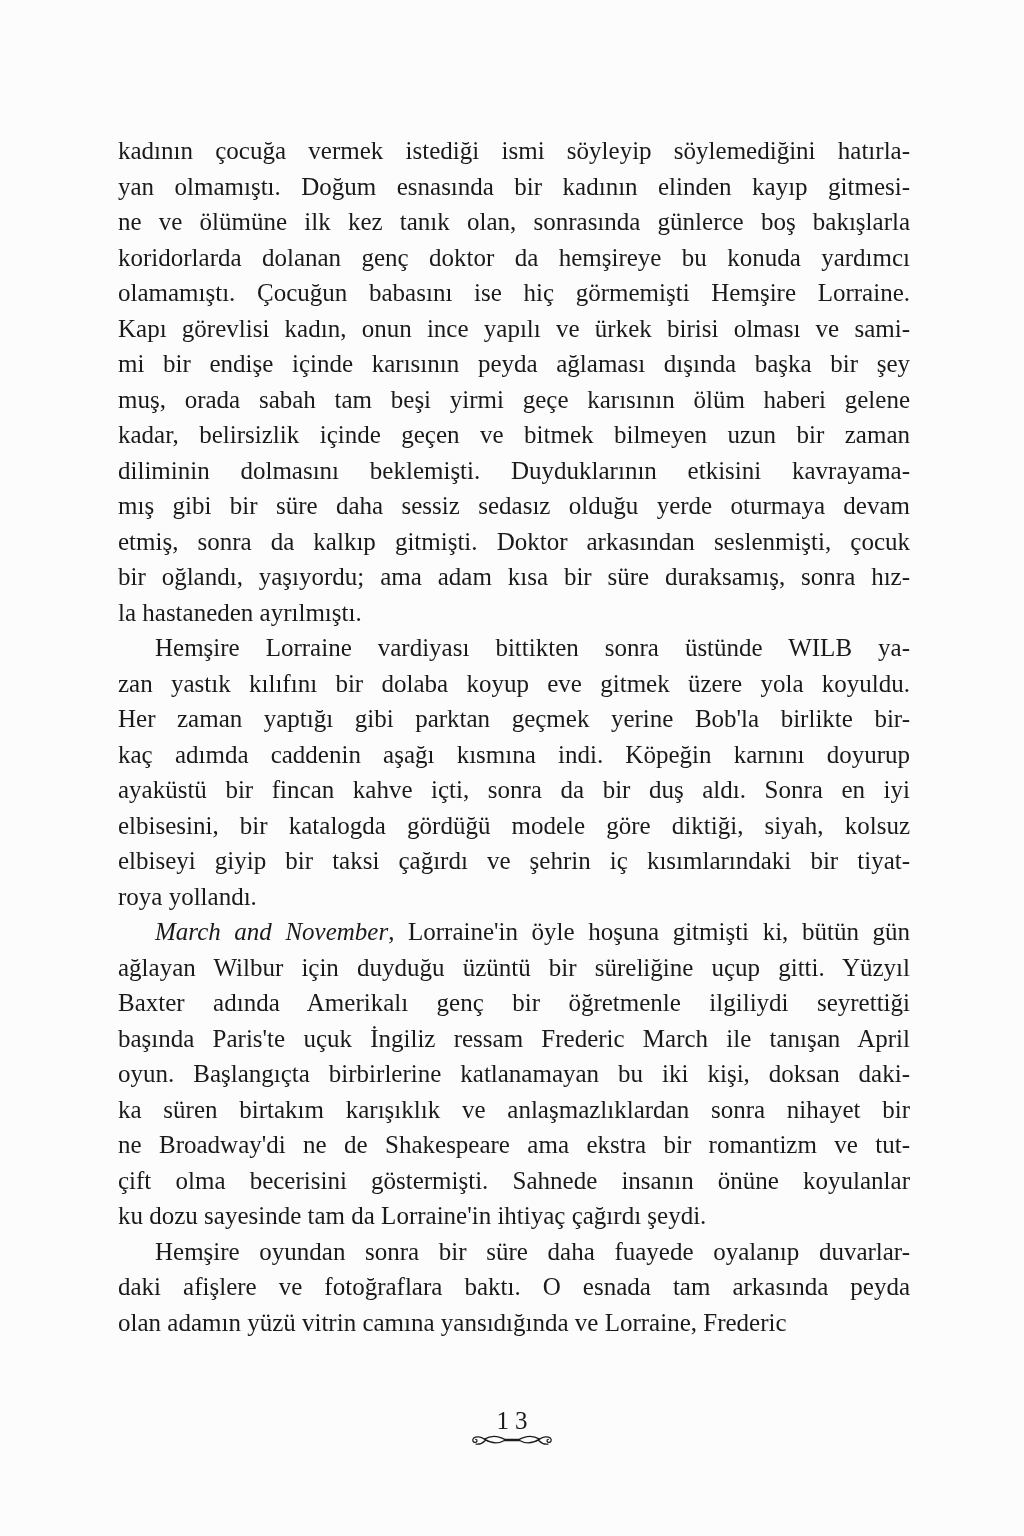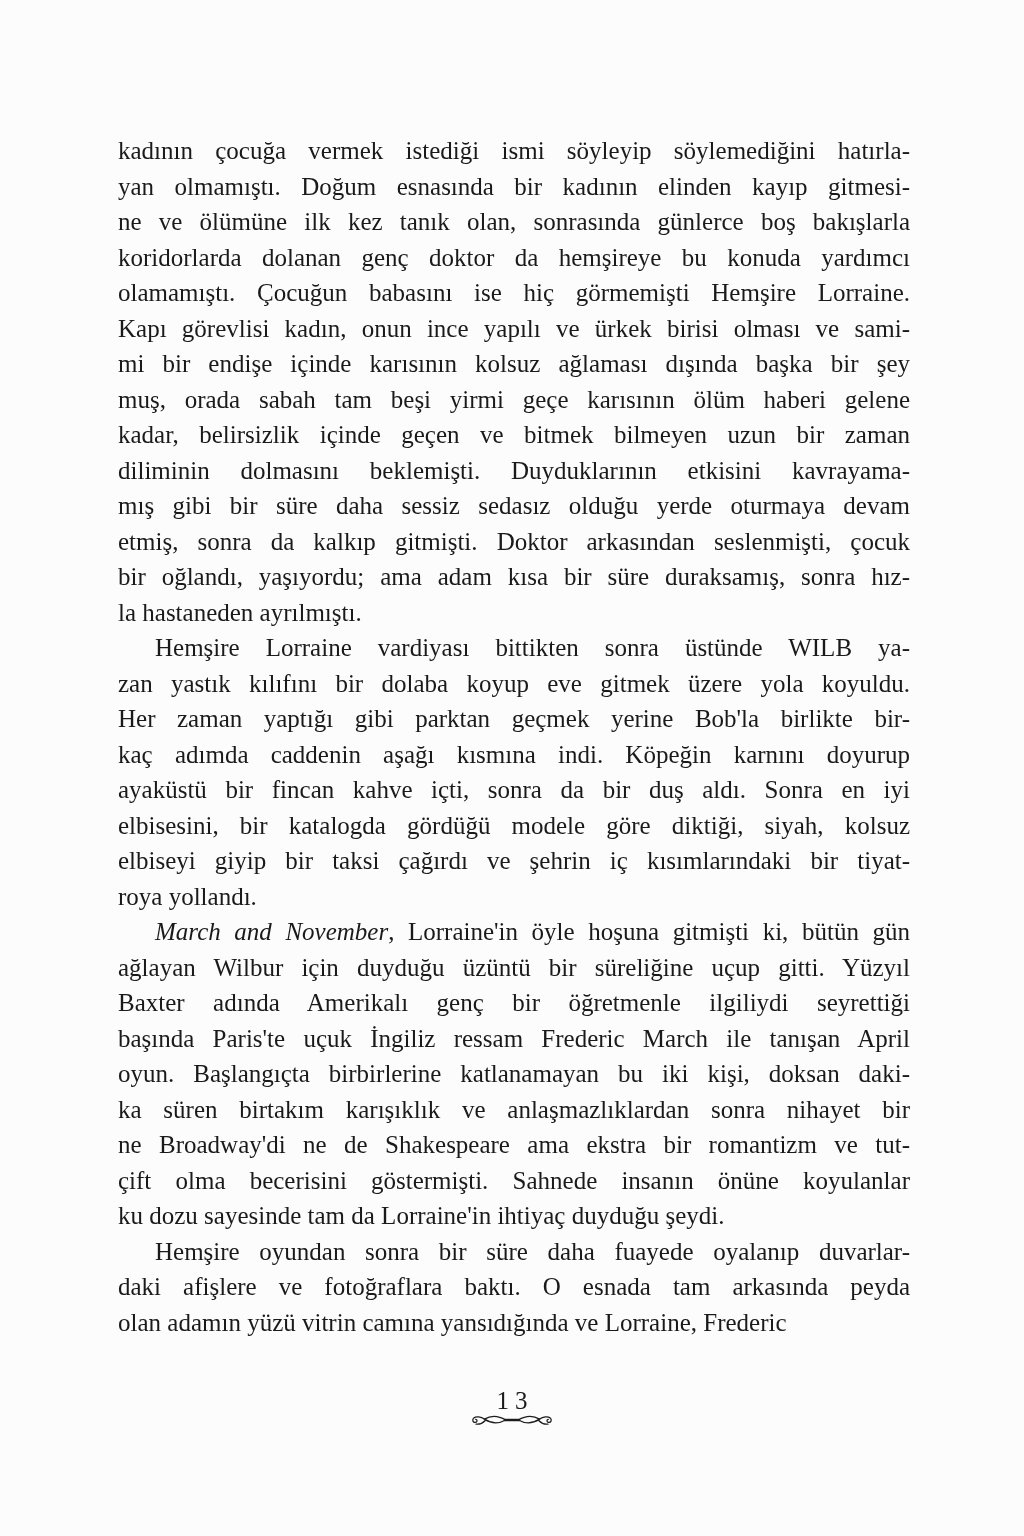--- a/index.html
+++ b/index.html
@@ -57,41 +57,42 @@
     top: 1388px;
     width: 1024px;
     text-align: center;
   }
   .page-number {
     font-size: 25px;
     letter-spacing: 6px;
     padding-left: 6px; 
     color: #1a1a1a;
     line-height: 26px;
+    margin-top: 20px;
   }
   .flourish {
     display: block;
     margin: 0 auto;
     margin-top: -2px;
   }
 </style>
 </head>
 <body>
 
 <div class="page">
 
   <div class="text-block" id="text-block">
       <div class="paragraph">
         <span class="line"><span>kadının çocuğa vermek istediği ismi söyleyip söylemediğini hatırla-</span></span>
         <span class="line"><span>yan olmamıştı. Doğum esnasında bir kadının elinden kayıp gitmesi-</span></span>
         <span class="line"><span>ne ve ölümüne ilk kez tanık olan, sonrasında günlerce boş bakışlarla</span></span>
         <span class="line"><span>koridorlarda dolanan genç doktor da hemşireye bu konuda yardımcı</span></span>
         <span class="line"><span>olamamıştı. Çocuğun babasını ise hiç görmemişti Hemşire Lorraine.</span></span>
         <span class="line"><span>Kapı görevlisi kadın, onun ince yapılı ve ürkek birisi olması ve sami-</span></span>
-        <span class="line"><span>mi bir endişe içinde karısının kolsuz ağlaması dışında başka bir şey</span></span>
+        <span class="line"><span>mi bir endişe içinde karısının peyda ağlaması dışında başka bir şey</span></span>
         <span class="line"><span>muş, orada sabah tam beşi yirmi geçe karısının ölüm haberi gelene</span></span>
         <span class="line"><span>kadar, belirsizlik içinde geçen ve bitmek bilmeyen uzun bir zaman</span></span>
         <span class="line"><span>diliminin dolmasını beklemişti. Duyduklarının etkisini kavrayama-</span></span>
         <span class="line"><span>mış gibi bir süre daha sessiz sedasız olduğu yerde oturmaya devam</span></span>
         <span class="line"><span>etmiş, sonra da kalkıp gitmişti. Doktor arkasından seslenmişti, çocuk</span></span>
         <span class="line"><span>bir oğlandı, yaşıyordu; ama adam kısa bir süre duraksamış, sonra hız-</span></span>
         <span class="line last"><span>la hastaneden ayrılmıştı.</span></span>
       </div>
       <div class="paragraph">
         <span class="line indent"><span>Hemşire Lorraine vardiyası bittikten sonra üstünde WILB ya-</span></span>
@@ -105,21 +106,21 @@
       </div>
       <div class="paragraph">
         <span class="line indent"><i>March and November</i><span>, Lorraine'in öyle hoşuna gitmişti ki, bütün gün</span></span>
         <span class="line"><span>ağlayan Wilbur için duyduğu üzüntü bir süreliğine uçup gitti. Yüzyıl</span></span>
         <span class="line"><span>Baxter adında Amerikalı genç bir öğretmenle ilgiliydi seyrettiği</span></span>
         <span class="line"><span>başında Paris'te uçuk İngiliz ressam Frederic March ile tanışan April</span></span>
         <span class="line"><span>oyun. Başlangıçta birbirlerine katlanamayan bu iki kişi, doksan daki-</span></span>
         <span class="line"><span>ka süren birtakım karışıklık ve anlaşmazlıklardan sonra nihayet bir</span></span>
         <span class="line"><span>ne Broadway'di ne de Shakespeare ama ekstra bir romantizm ve tut-</span></span>
         <span class="line"><span>çift olma becerisini göstermişti. Sahnede insanın önüne koyulanlar</span></span>
-        <span class="line last"><span>ku dozu sayesinde tam da Lorraine'in ihtiyaç duyduğu şeydi.</span></span>
+        <span class="line last"><span>ku dozu sayesinde tam da Lorraine'in ihtiyaç çağırdı şeydi.</span></span>
       </div>
       <div class="paragraph">
         <span class="line indent"><span>Hemşire oyundan sonra bir süre daha fuayede oyalanıp duvarlar-</span></span>
         <span class="line"><span>daki afişlere ve fotoğraflara baktı. O esnada tam arkasında peyda</span></span>
         <span class="line last"><span>olan adamın yüzü vitrin camına yansıdığında ve Lorraine, Frederic</span></span>
       </div>
     </div>
 
   <div class="footer">
     <div class="page-number">13</div>

